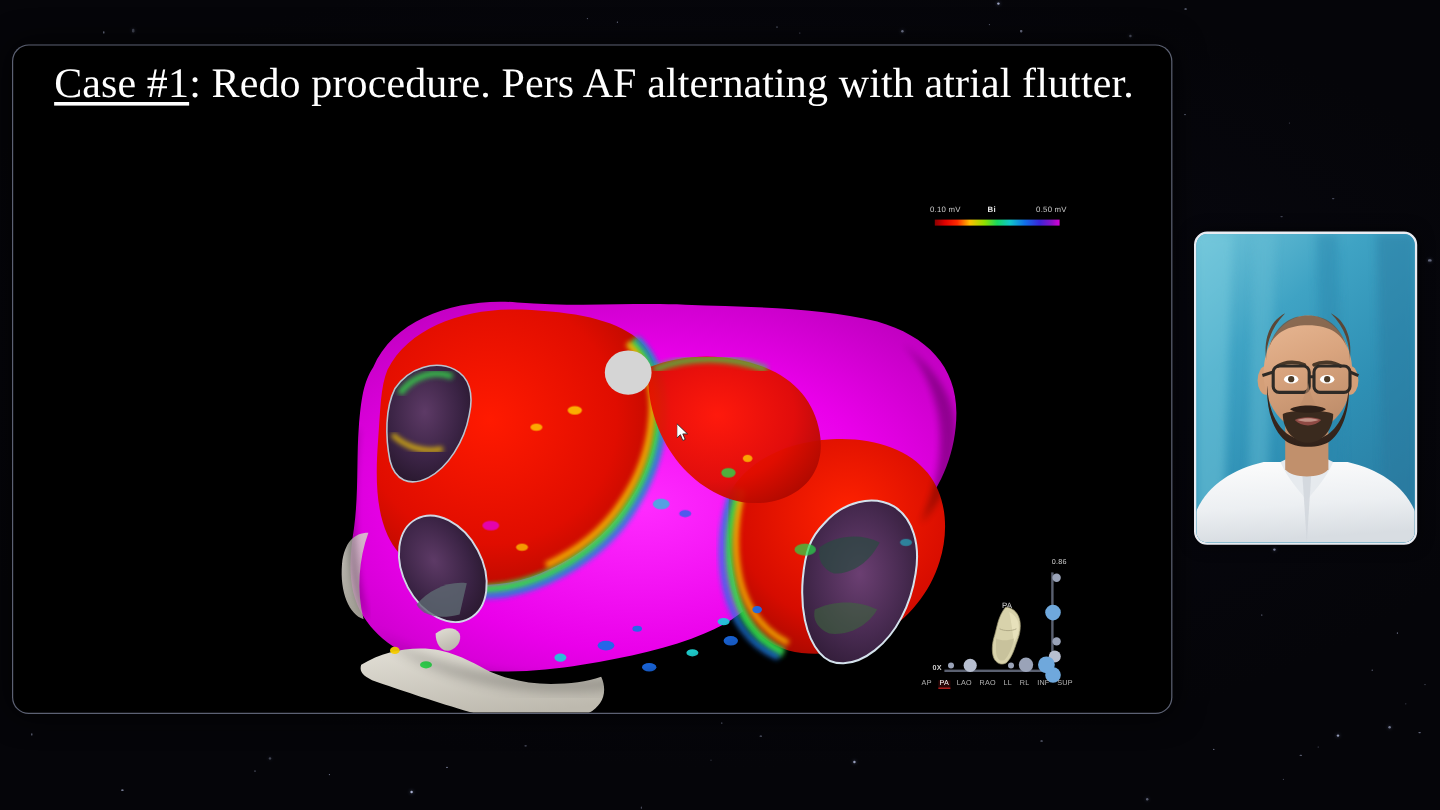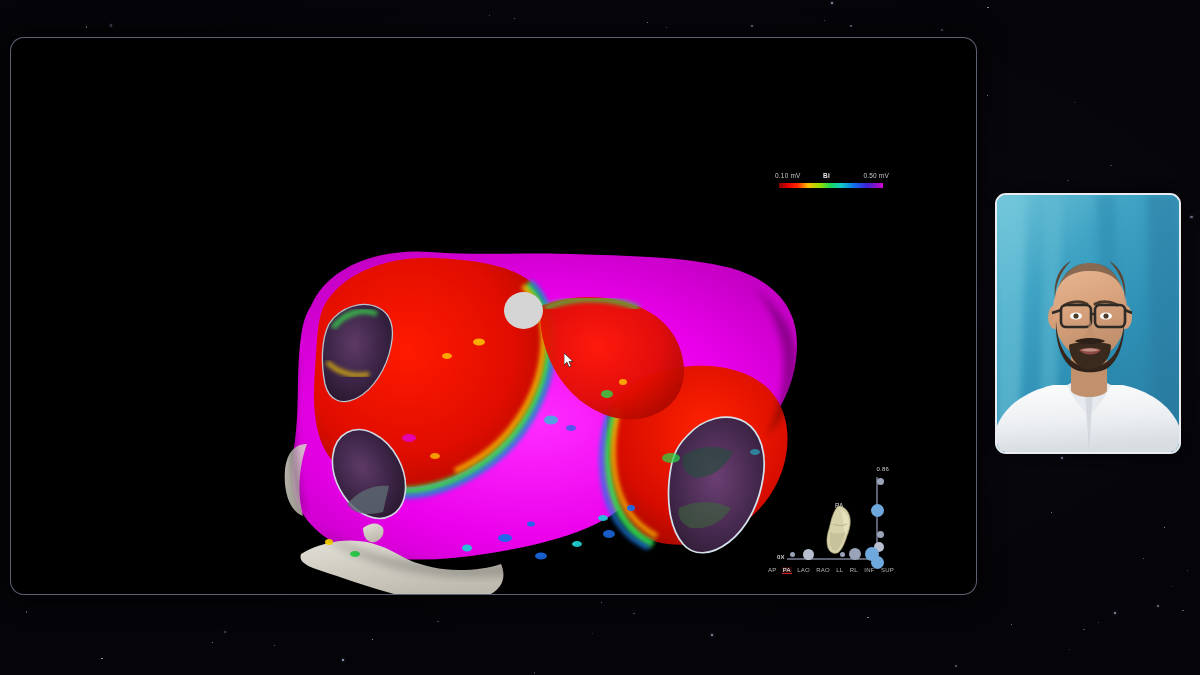--- a/index.html
+++ b/index.html
@@ -290,20 +290,21 @@
       <div class="star" style="left: 1156.6px; top: 604.8px; width: 2.2px; height: 2.2px; opacity: 0.55; box-shadow: rgba(180, 200, 255, 0.7) 0px 0px 3px;"></div>
       <div class="star" style="left: 1050.6px; top: 511.6px; width: 1.3px; height: 1.3px; opacity: 0.67;"></div>
       <div class="star" style="left: 647.1px; top: 22.1px; width: 1.3px; height: 1.3px; opacity: 0.8;"></div>
       <div class="star" style="left: 601.2px; top: 602.1px; width: 1.3px; height: 1.3px; opacity: 0.81;"></div>
       <div class="star" style="left: 223.9px; top: 631px; width: 2.2px; height: 2.2px; opacity: 0.3; box-shadow: rgba(180, 200, 255, 0.7) 0px 0px 3px;"></div>
       <div class="star" style="left: 101.4px; top: 657.5px; width: 1.3px; height: 1.3px; opacity: 0.73;"></div>
     </div>
 
   <div id="slide">
 
+    <div id="slide-title"><span class="u">Case #1</span><span>: Redo procedure. Pers AF alternating with atrial flutter.</span></div>
 
     <div id="map-area">
       <svg id="mesh-svg" width="965" height="438" viewBox="0 0 965 438">
         <defs>
           <radialGradient id="gMagenta" cx="48%" cy="55%" r="72%">
             <stop offset="0%" stop-color="#ff2bff"></stop>
             <stop offset="55%" stop-color="#ea00ea"></stop>
             <stop offset="100%" stop-color="#b400b4"></stop>
           </radialGradient>
           <radialGradient id="gRed" cx="40%" cy="40%" r="75%">

